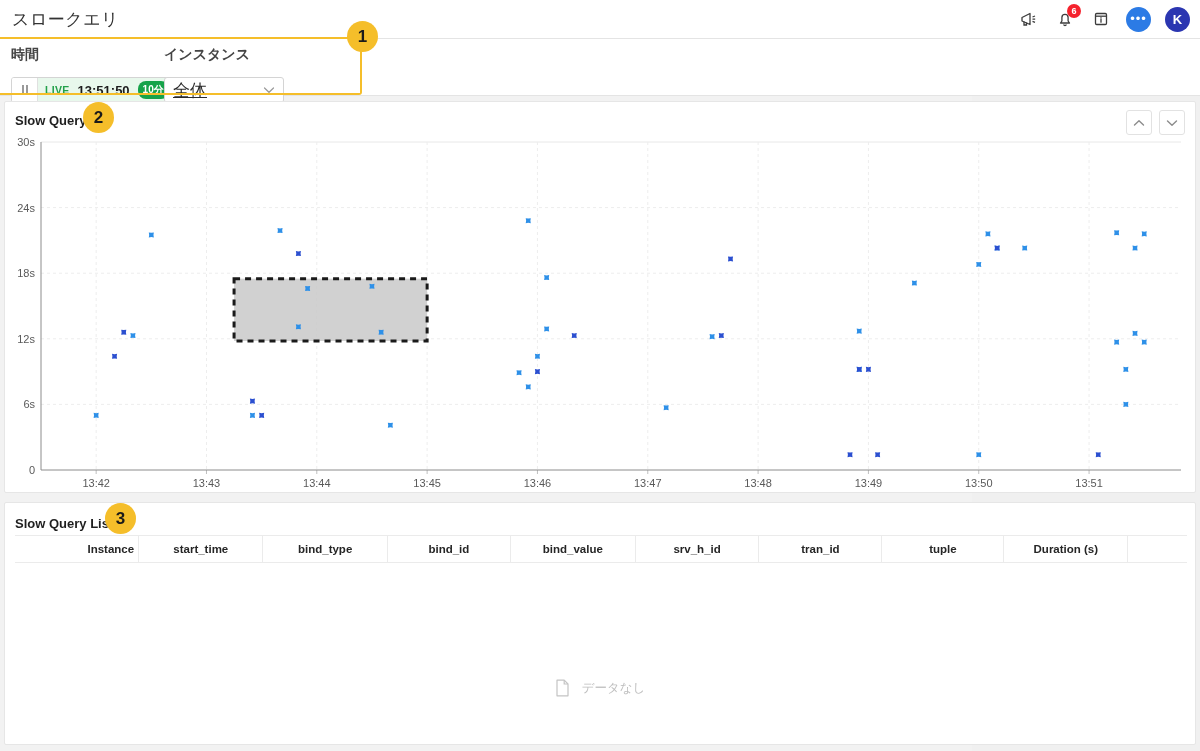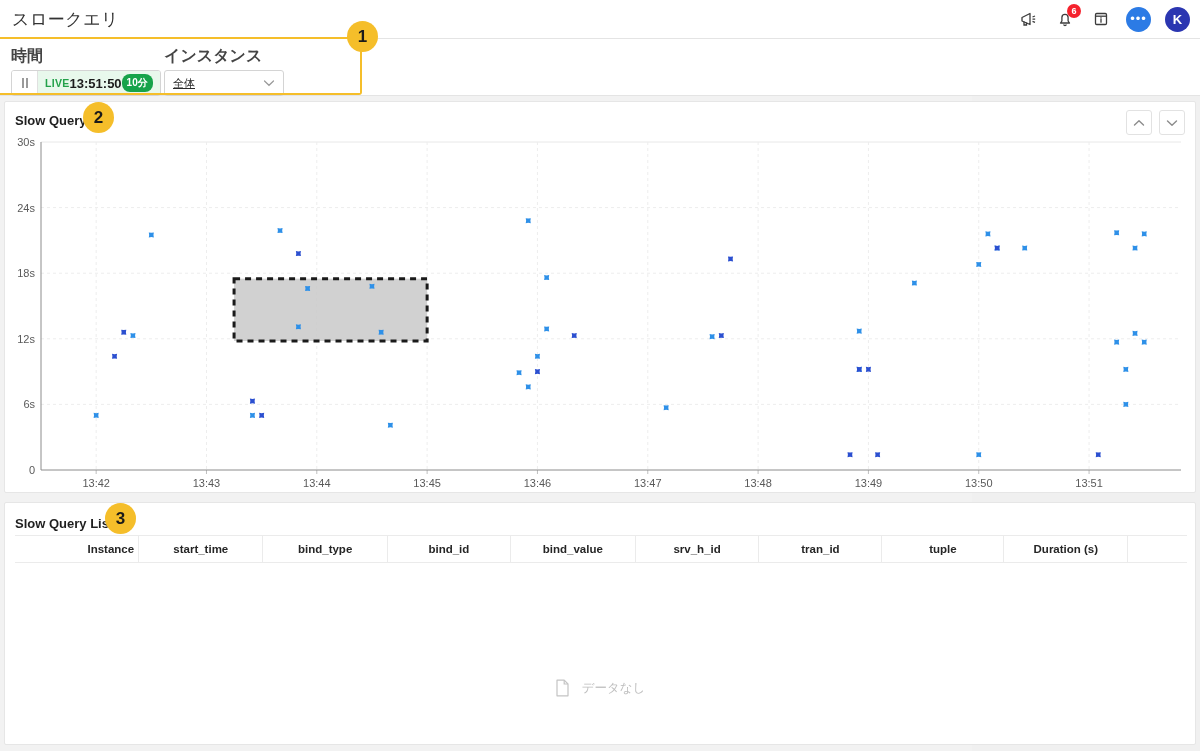--- a/index.html
+++ b/index.html
@@ -46,47 +46,47 @@
   .filter-bar {
     position: absolute; left: 0; top: 38px; width: 1200px; height: 58px;
     background: #ffffff; border-top: 1px solid #e4e4e4; border-bottom: 1px solid #e4e4e4;
   }
   .filter-highlight {
     position: absolute; left: 0px; top: 37px; width: 362px; height: 58px;
     border: 2px solid #f5be2a; border-left: none; border-radius: 0 3px 3px 0;
     pointer-events: none;
   }
   .fld { position: absolute; top: 7px; }
-  .fld-label { font-size: 16px; color: #444; font-weight: bold; margin-bottom: 3px; }
+  .fld-label { font-size: 14px; color: #444; font-weight: bold; margin-bottom: 13px; }
   .time-field { left: 11px; }
   .time-ctrl {
     display: flex; align-items: stretch; height: 26px;
     border: 1px solid #d4d4d4; border-radius: 3px; background: #fff; overflow: hidden;
   }
   .pause-btn {
     width: 26px; display:flex; align-items:center; justify-content:center;
     border-right: 1px solid #e0e0e0; background: #fff; cursor: pointer;
   }
   .pause-btn i { display:inline-block; width:2px; height:10px; background:#9a9a9a; margin:0 1px;}
   .live-area {
-    display:flex; align-items:center; padding: 0 7px; background:#e8f8ec;
+    display:flex; align-items:center; gap:8px; padding: 0 7px; background:#e8f8ec;
   }
   .live-text { font-size: 10.5px; font-weight: bold; color: #23a14a; letter-spacing:.3px;}
   .live-time { font-size: 13px; font-weight: bold; color: #1c1c1c; font-family:"Liberation Sans",sans-serif;}
   .range-badge {
     background: #16a34a; color:#fff; font-size: 10px; font-weight:bold;
     padding: 2px 5px; border-radius: 8px;
   }
   .inst-field { left: 164px; }
   .select-box {
     width: 120px; height: 26px; border: 1px solid #d4d4d4; border-radius: 3px;
     background:#fff; display:flex; align-items:center; justify-content:space-between;
     padding: 0 8px; cursor: pointer;
   }
-  .select-box .val { font-size: 11px; color: #2a2a2a; text-decoration: underline; }
+  .select-box .val { font-size: 17px; color: #2a2a2a; text-decoration: underline; }
   .chev { color: #9a9a9a; font-size: 10px; }
 
   
   .num-badge {
     position: absolute; width: 31px; height: 31px; border-radius: 50%;
     background: #f5be2a; color: #1a1a1a; font-size: 17px; font-weight: bold;
     display:flex; align-items:center; justify-content:center; z-index: 30;
     font-family: "Liberation Sans", sans-serif;
   }
   .badge-1 { left: 347px; top: 21px; }

